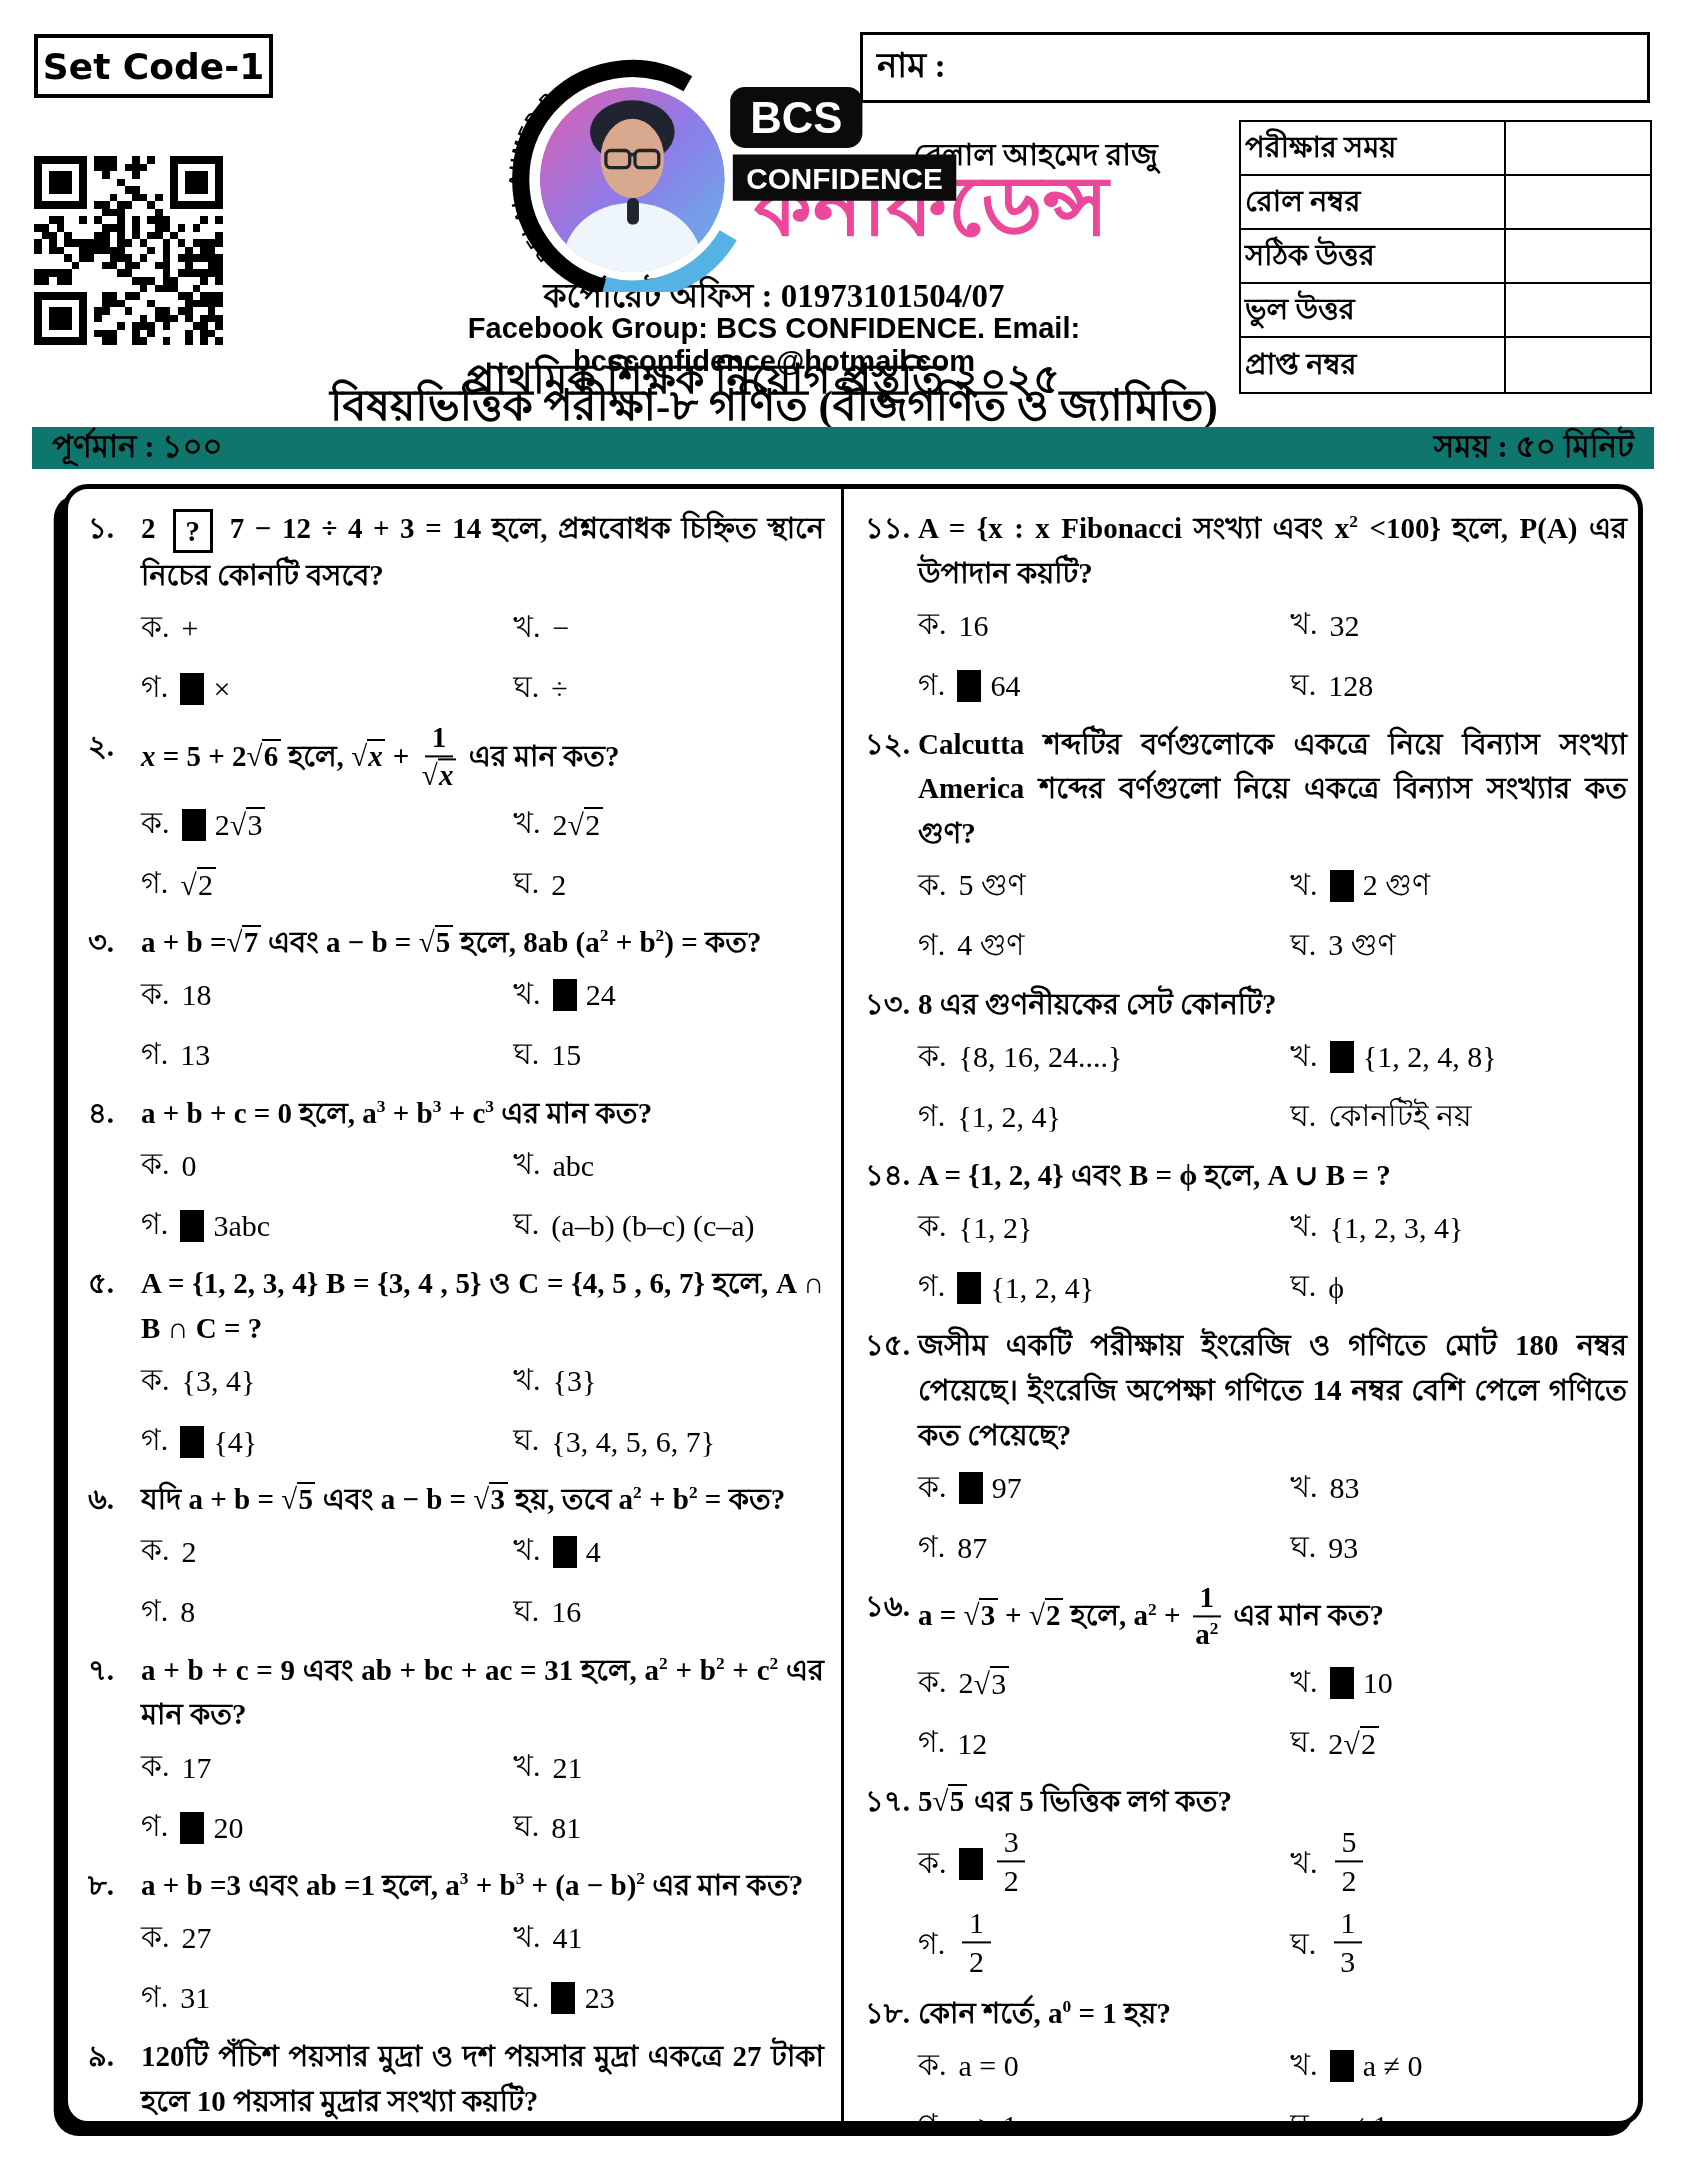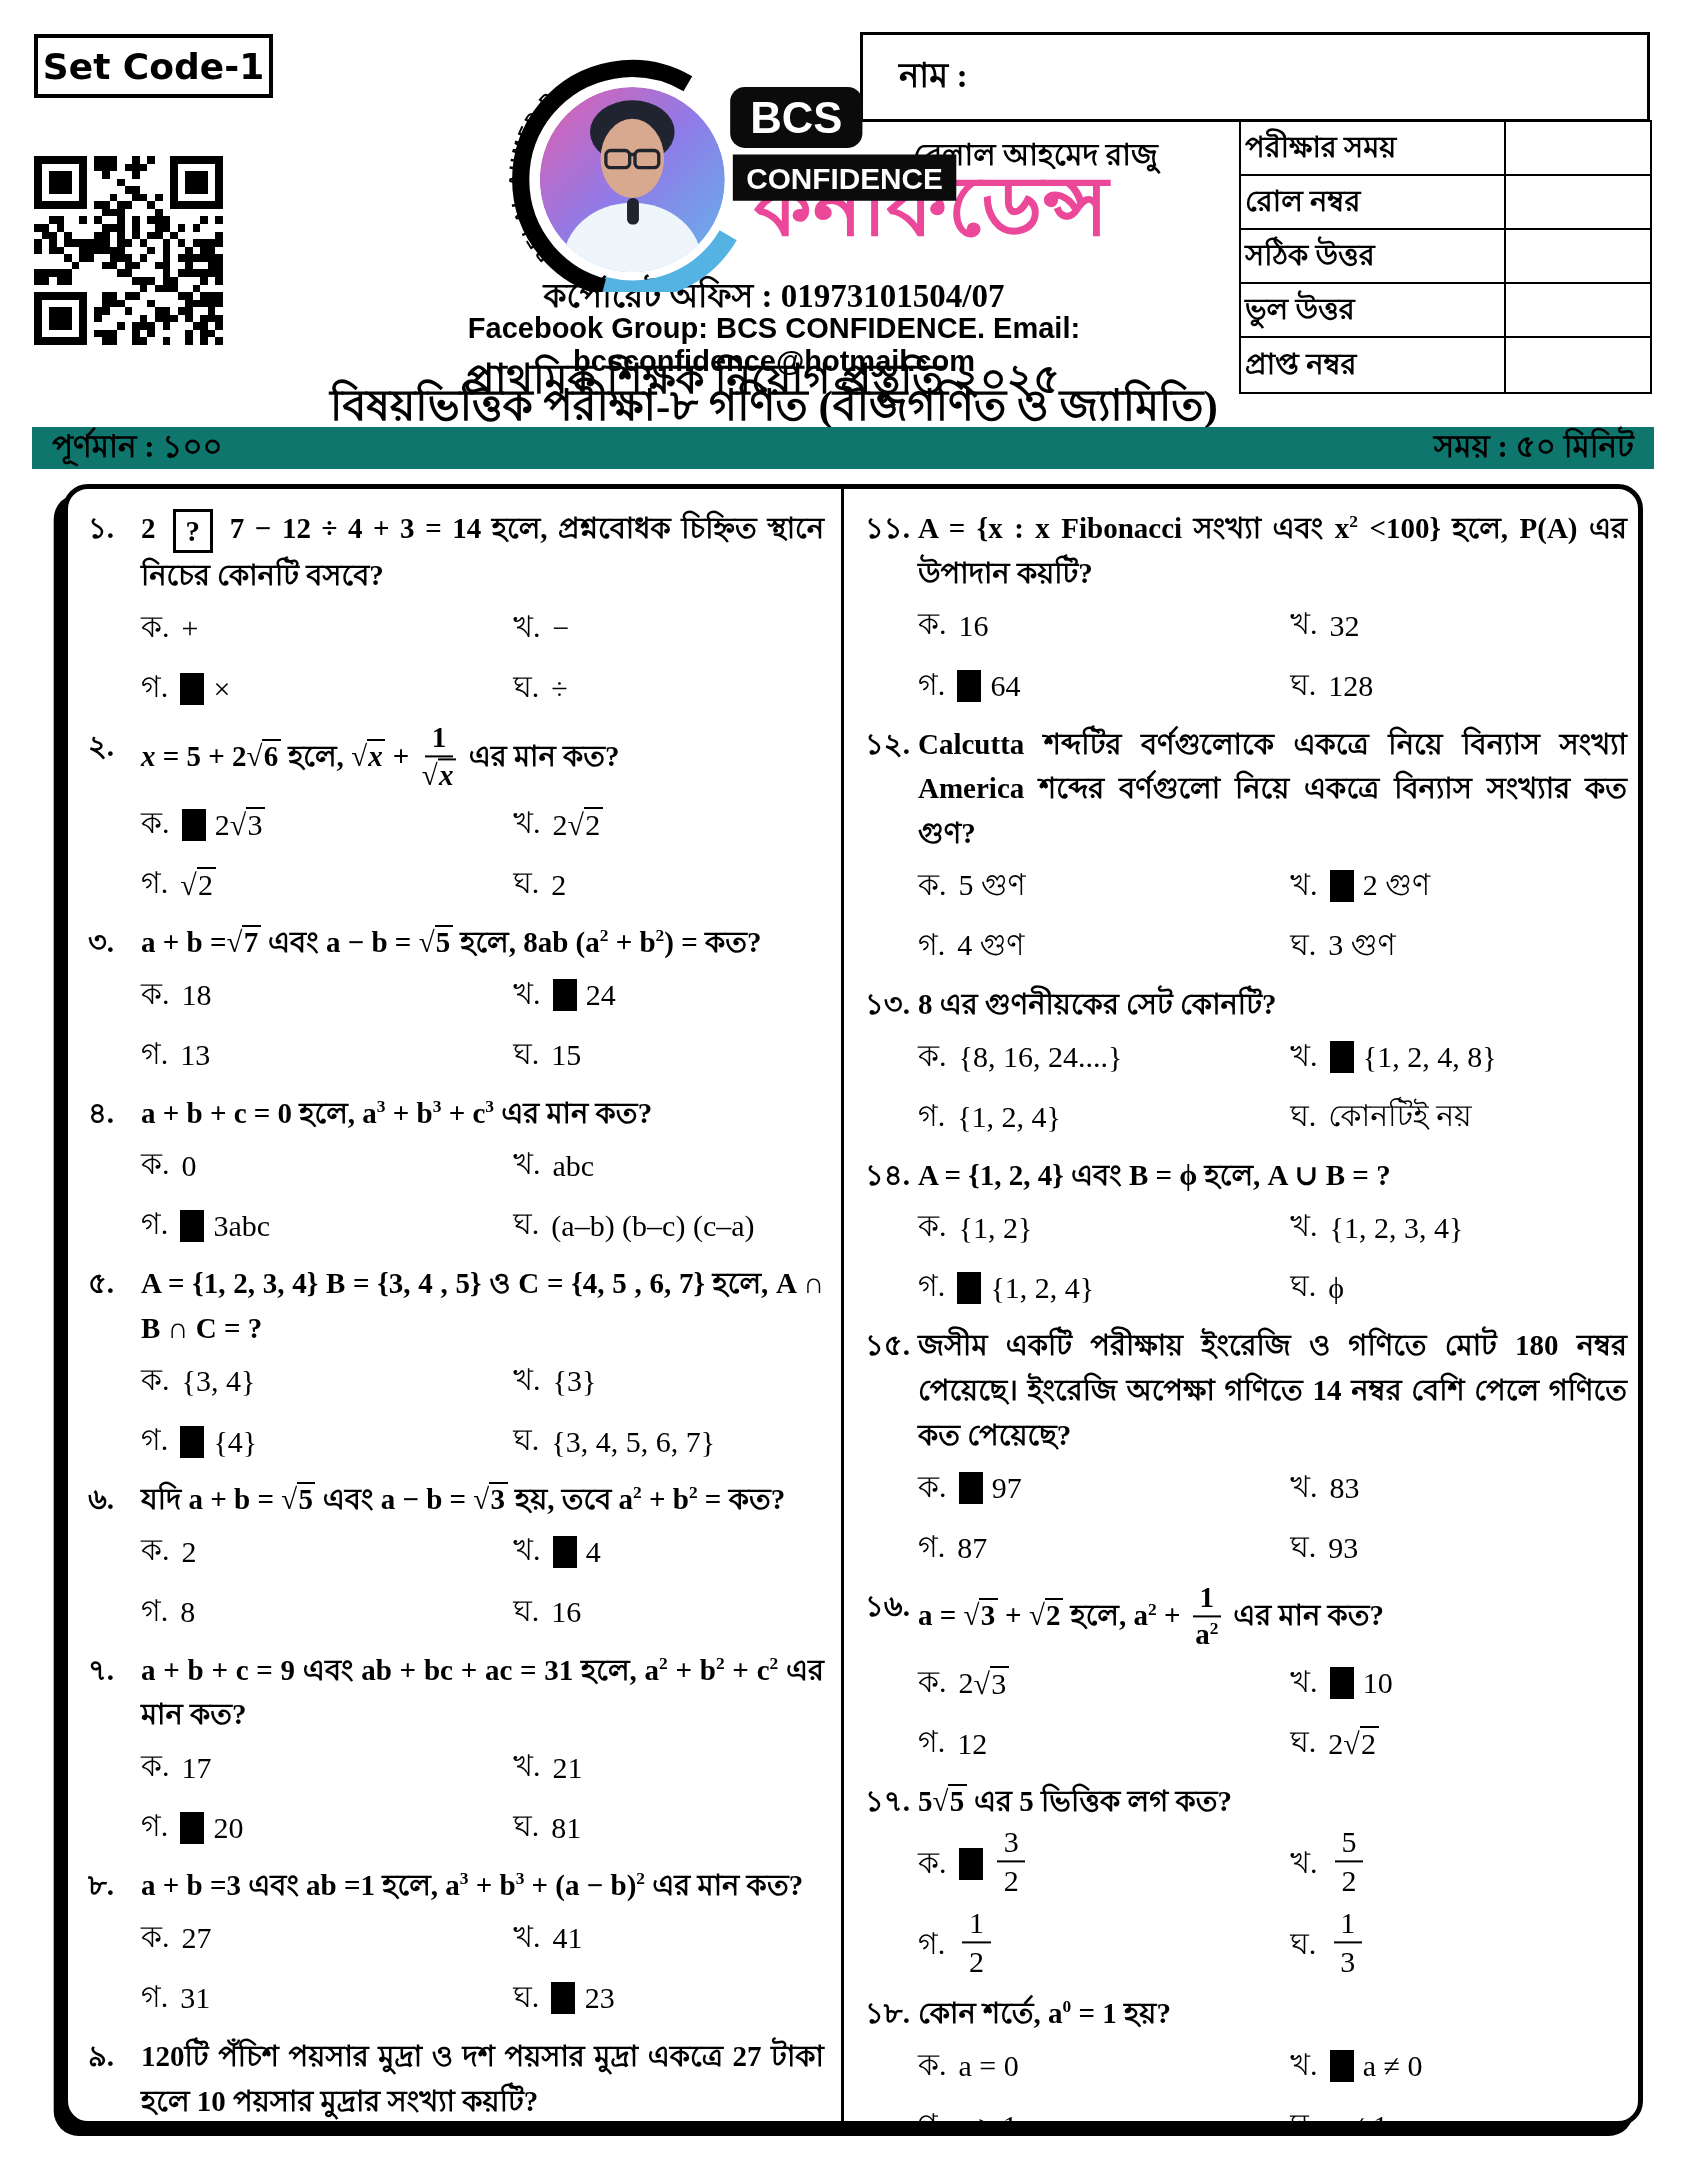--- a/index.html
+++ b/index.html
@@ -19,22 +19,22 @@
   #qr { left:34px; top:156px; width:189px; height:189px; }
   #logo { left:500px; top:54px; width:463px; height:238px; z-index:3; }
   #brand-small { left:857px; top:131px; width:357px; text-align:center; font-size:30px; font-weight:bold; z-index:2; }
   #brand-big  { left:662px; top:165px; width:539px; text-align:center; font-size:83px; font-weight:800; color:#ec4899; line-height:1.02; z-index:1; letter-spacing:0.7px; }
   #corporate { left:278px; top:270px; width:992px; text-align:center; font-size:33px; font-weight:bold; }
   #fbline    { left:278px; top:312px; width:992px; text-align:center; font-size:29px; font-weight:bold; font-family:"Liberation Sans","DejaVu Sans",sans-serif; }
   #program   { left:266px; top:347px; width:992px; text-align:center; font-size:41px; font-weight:bold; }
   #examline  { left:278px; top:373px; width:992px; text-align:center; font-size:43px; font-weight:bold; }
 
   #name-box {
-    left:860px; top:32px; width:790px; height:90px; border:3.3px solid #000;
-    display:flex; align-items:center; padding-left:36px; font-size:34px; font-weight:bold; background:#fff;
+    left:860px; top:32px; width:790px; height:71px; border:3.3px solid #000;
+    display:flex; align-items:center; padding-left:14px; font-size:34px; font-weight:bold; background:#fff;
   }
   #info-table { left:1239px; top:120px; width:413px; border:2.6px solid #000; background:#fff; }
   .irow { display:flex; border-bottom:2px solid #000; height:54px; }
   .irow:last-child { border-bottom:none; }
   .ilabel { width:265px; border-right:2px solid #000; display:flex; align-items:center; padding-left:4px; font-size:29px; font-weight:bold; }
   .ival { flex:1; }
 
   #meta-bar {
     left:32px; top:427px; width:1622px; height:42px; background:#0f766e;
     display:flex; align-items:center; justify-content:space-between;

